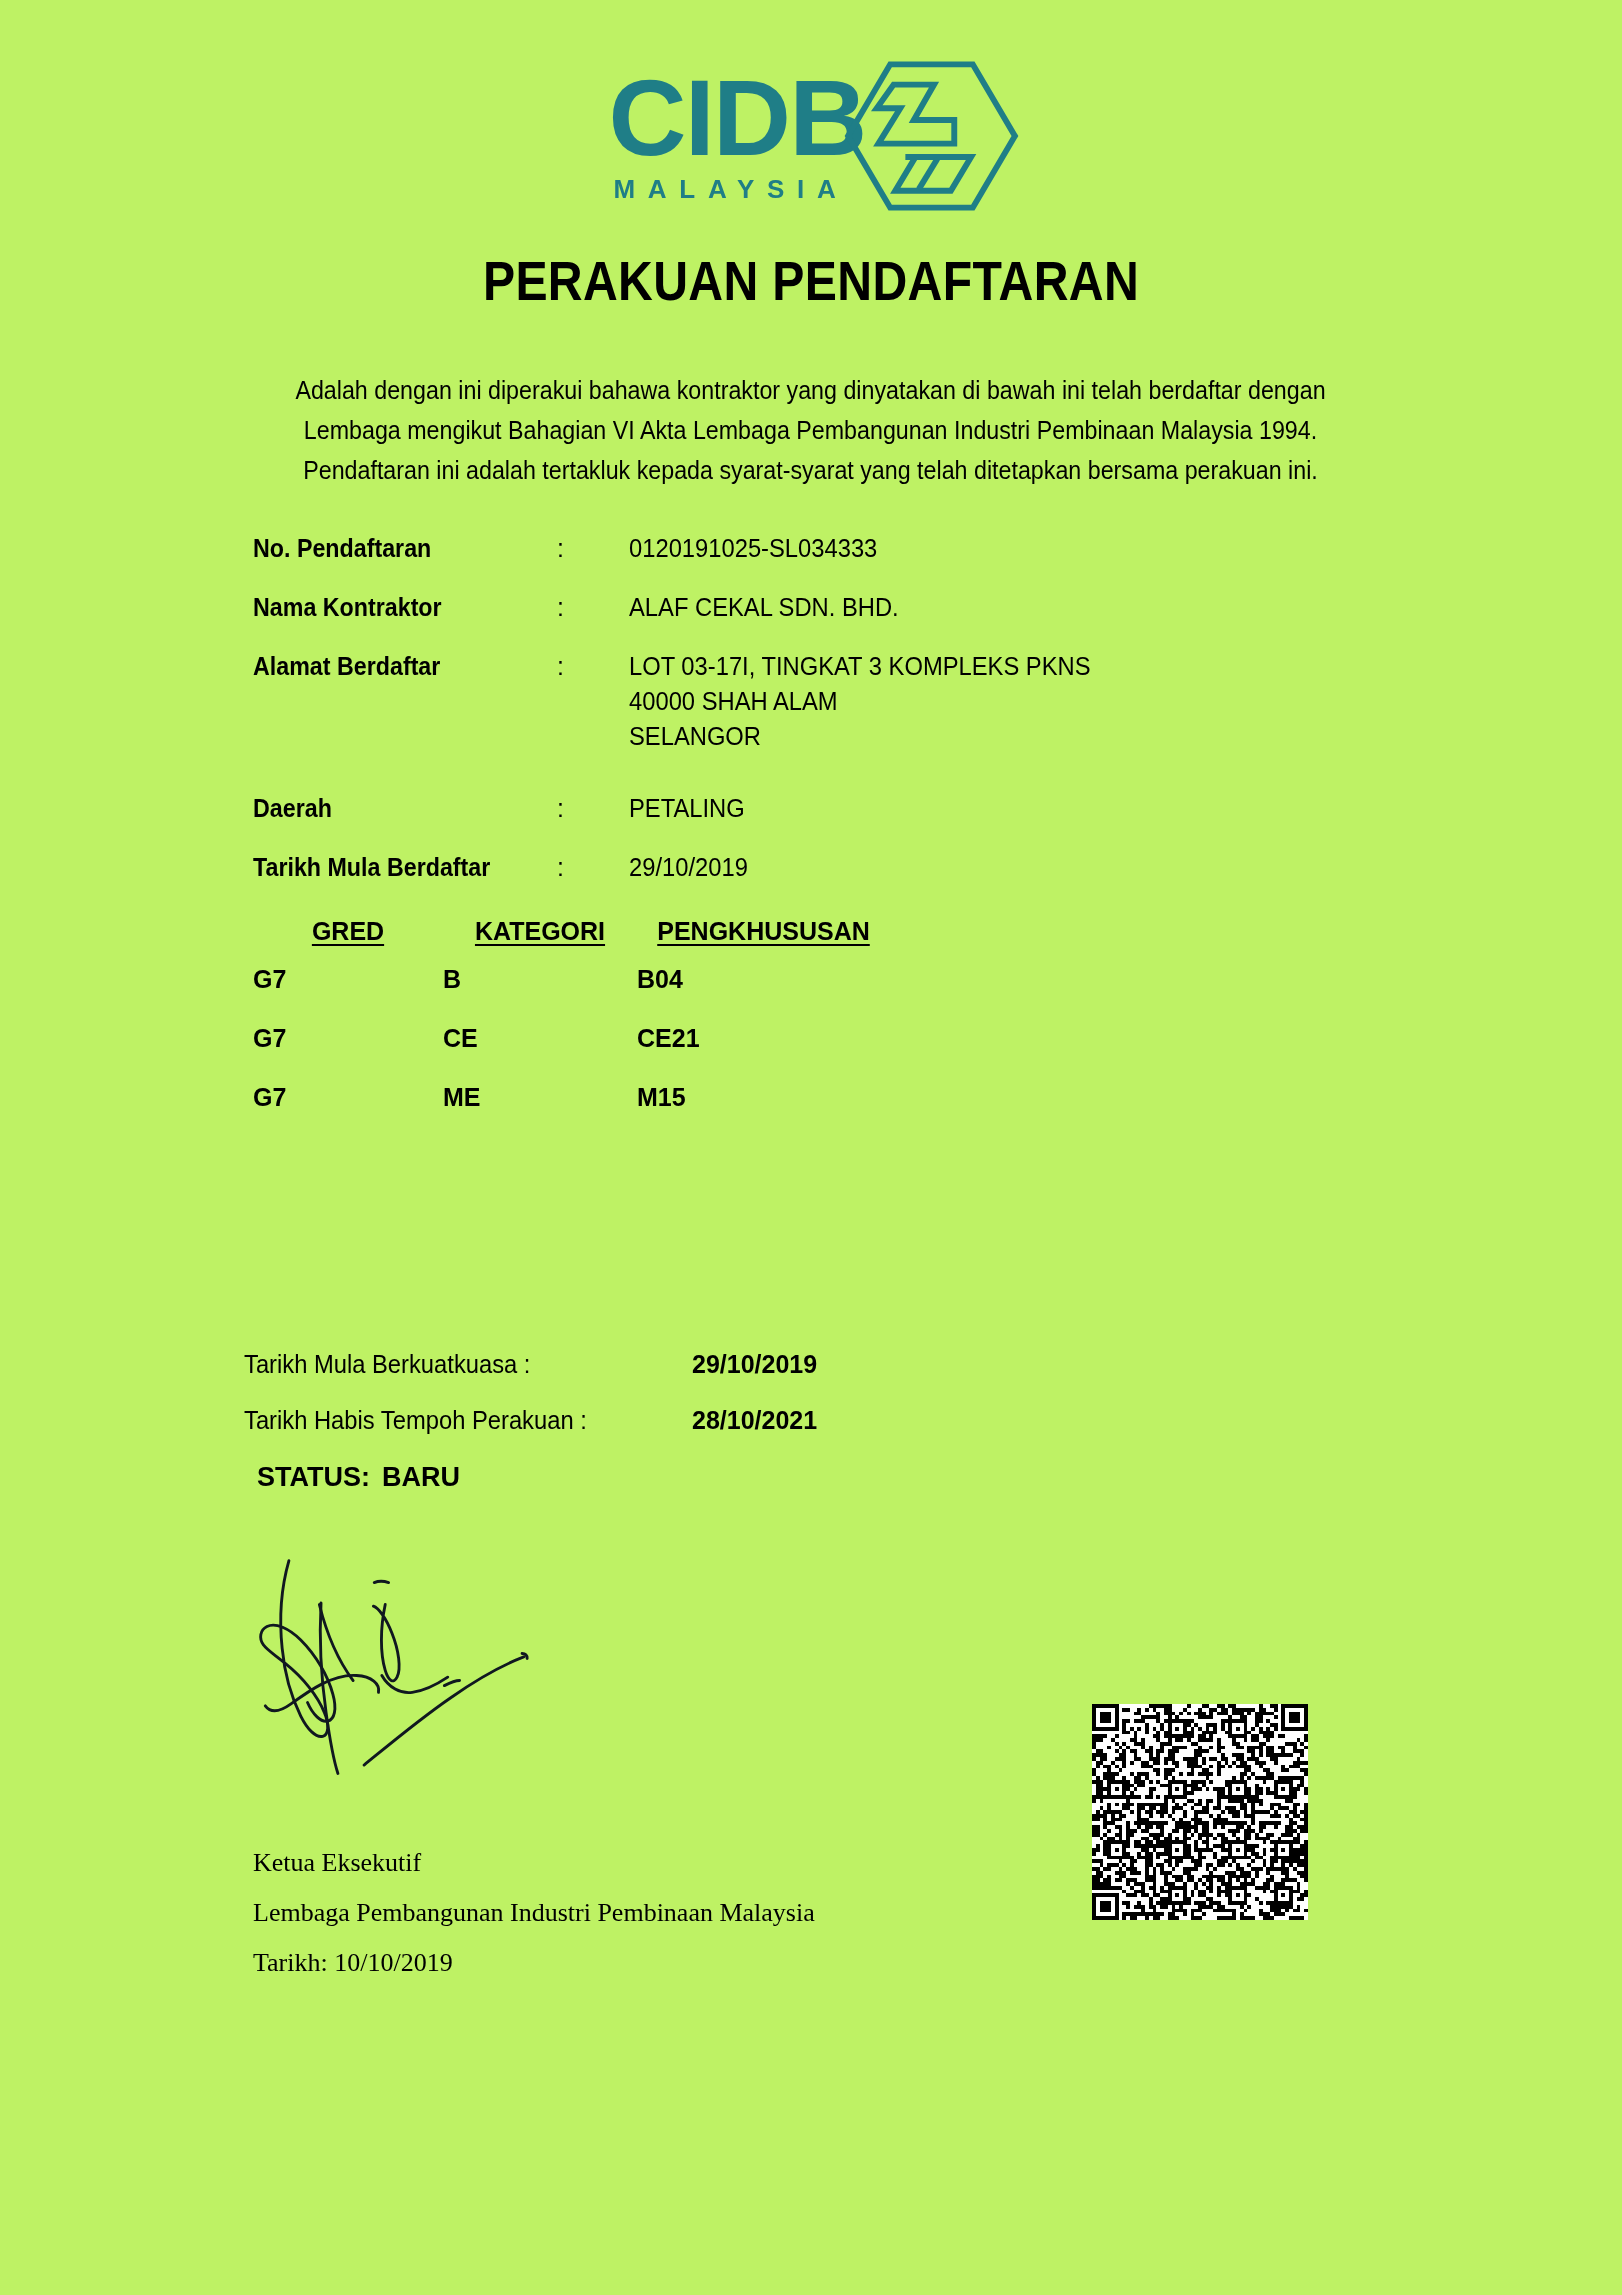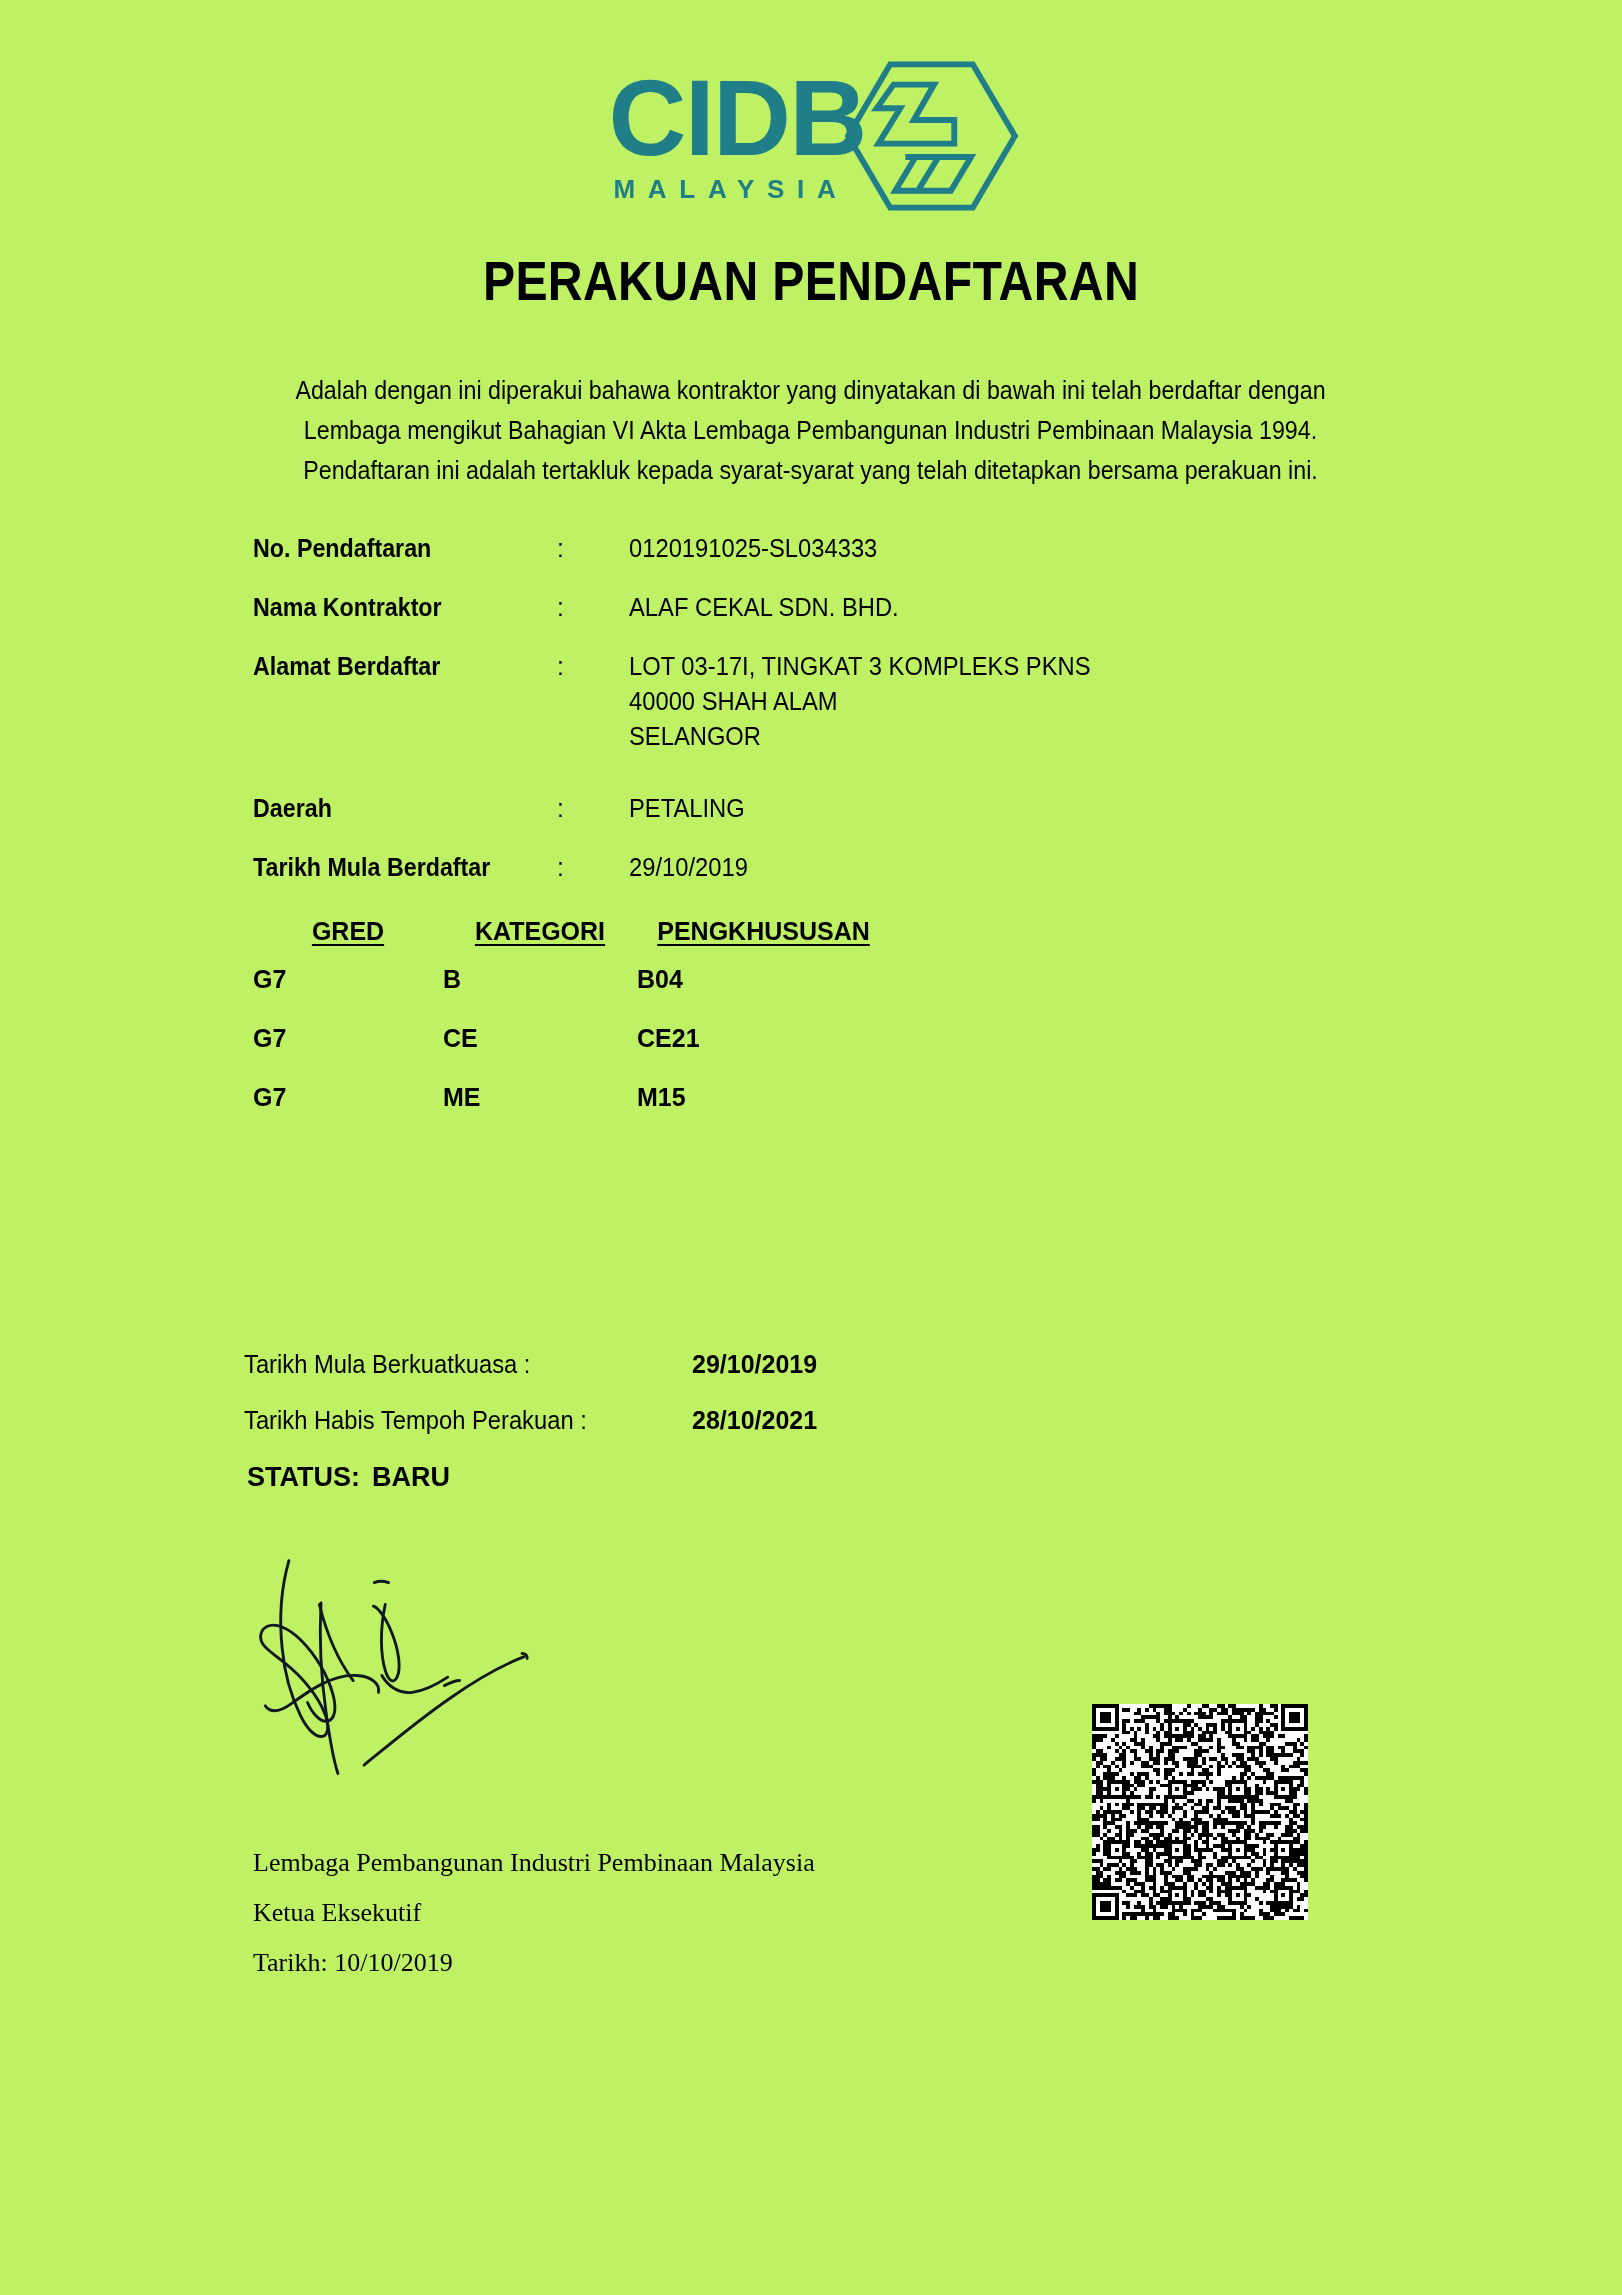--- a/index.html
+++ b/index.html
@@ -182,21 +182,21 @@
   }
   .vvalue {
     position: absolute;
     left: 448px;
     font-weight: bold;
     font-size: 25px;
   }
   .vrow { position: relative; }
   .status-line {
     position: absolute;
-    left: 247px;
+    left: 257px;
     top: 1462px;
     font-weight: bold;
     font-size: 27px;
     white-space: nowrap;
   }
   .status-line .status-value { margin-left: 12px; }
 
   
   .signature {
     position: absolute;
@@ -347,22 +347,22 @@
       <path d="M166,94 C160,122 160,152 166,172 C170,185 176,188 180,180 C185,170 182,148 174,128 C167,110 158,98 152,96"></path>
       <path d="M162,178 C170,192 184,200 198,198 C214,196 228,188 240,180"></path>
       <path d="M141,284 C168,262 206,230 244,204 C274,183 304,166 330,156"></path>
       <path d="M236,190 C244,186 250,184 254,184"></path>
       <path d="M328,152 C332,152 334,154 334,158"></path>
       <path d="M153,68 C158,66 164,66 170,68"></path>
     </g>
   </svg>
 
   <div class="signer">
+    <div>Ketua Eksekutif</div>
     <div>Lembaga Pembangunan Industri Pembinaan Malaysia</div>
-    <div>Ketua Eksekutif</div>
     <div>Tarikh: 10/10/2019</div>
   </div>
 
   <svg class="qr" viewBox="0 0 57 57" shape-rendering="crispEdges">
     <rect width="57" height="57" fill="#ffffff"></rect>
     <g fill="#000000" id="qr-modules">
         <path d="M0 0h1v1h-1zM1 0h1v1h-1zM2 0h1v1h-1zM3 0h1v1h-1zM4 0h1v1h-1zM5 0h1v1h-1zM6 0h1v1h-1zM15 0h1v1h-1zM16 0h1v1h-1zM17 0h1v1h-1zM18 0h1v1h-1zM19 0h1v1h-1zM20 0h1v1h-1zM25 0h1v1h-1zM29 0h1v1h-1zM30 0h1v1h-1zM33 0h1v1h-1zM34 0h1v1h-1zM36 0h1v1h-1zM37 0h1v1h-1zM44 0h1v1h-1zM47 0h1v1h-1zM48 0h1v1h-1zM50 0h1v1h-1zM51 0h1v1h-1zM52 0h1v1h-1zM53 0h1v1h-1zM54 0h1v1h-1zM55 0h1v1h-1zM56 0h1v1h-1zM0 1h1v1h-1zM6 1h1v1h-1zM8 1h1v1h-1zM9 1h1v1h-1zM12 1h1v1h-1zM14 1h1v1h-1zM16 1h1v1h-1zM19 1h1v1h-1zM20 1h1v1h-1zM24 1h1v1h-1zM28 1h1v1h-1zM31 1h1v1h-1zM32 1h1v1h-1zM34 1h1v1h-1zM35 1h1v1h-1zM37 1h1v1h-1zM38 1h1v1h-1zM39 1h1v1h-1zM40 1h1v1h-1zM41 1h1v1h-1zM42 1h1v1h-1zM44 1h1v1h-1zM45 1h1v1h-1zM48 1h1v1h-1zM50 1h1v1h-1zM56 1h1v1h-1zM0 2h1v1h-1zM2 2h1v1h-1zM3 2h1v1h-1zM4 2h1v1h-1zM6 2h1v1h-1zM11 2h1v1h-1zM12 2h1v1h-1zM17 2h1v1h-1zM19 2h1v1h-1zM20 2h1v1h-1zM21 2h1v1h-1zM23 2h1v1h-1zM25 2h1v1h-1zM27 2h1v1h-1zM28 2h1v1h-1zM29 2h1v1h-1zM31 2h1v1h-1zM33 2h1v1h-1zM34 2h1v1h-1zM35 2h1v1h-1zM37 2h1v1h-1zM38 2h1v1h-1zM39 2h1v1h-1zM41 2h1v1h-1zM43 2h1v1h-1zM44 2h1v1h-1zM45 2h1v1h-1zM46 2h1v1h-1zM47 2h1v1h-1zM50 2h1v1h-1zM52 2h1v1h-1zM53 2h1v1h-1zM54 2h1v1h-1zM56 2h1v1h-1zM0 3h1v1h-1zM2 3h1v1h-1zM3 3h1v1h-1zM4 3h1v1h-1zM6 3h1v1h-1zM13 3h1v1h-1zM14 3h1v1h-1zM15 3h1v1h-1zM16 3h1v1h-1zM17 3h1v1h-1zM20 3h1v1h-1zM22 3h1v1h-1zM28 3h1v1h-1zM29 3h1v1h-1zM30 3h1v1h-1zM31 3h1v1h-1zM36 3h1v1h-1zM39 3h1v1h-1zM40 3h1v1h-1zM43 3h1v1h-1zM44 3h1v1h-1zM48 3h1v1h-1zM50 3h1v1h-1zM52 3h1v1h-1zM53 3h1v1h-1zM54 3h1v1h-1zM56 3h1v1h-1zM0 4h1v1h-1zM2 4h1v1h-1zM3 4h1v1h-1zM4 4h1v1h-1zM6 4h1v1h-1zM8 4h1v1h-1zM9 4h1v1h-1zM11 4h1v1h-1zM12 4h1v1h-1zM13 4h1v1h-1zM17 4h1v1h-1zM19 4h1v1h-1zM20 4h1v1h-1zM21 4h1v1h-1zM22 4h1v1h-1zM23 4h1v1h-1zM24 4h1v1h-1zM25 4h1v1h-1zM26 4h1v1h-1zM34 4h1v1h-1zM35 4h1v1h-1zM36 4h1v1h-1zM37 4h1v1h-1zM38 4h1v1h-1zM39 4h1v1h-1zM40 4h1v1h-1zM43 4h1v1h-1zM44 4h1v1h-1zM46 4h1v1h-1zM50 4h1v1h-1zM52 4h1v1h-1zM53 4h1v1h-1zM54 4h1v1h-1zM56 4h1v1h-1zM0 5h1v1h-1zM6 5h1v1h-1zM8 5h1v1h-1zM14 5h1v1h-1zM18 5h1v1h-1zM20 5h1v1h-1zM24 5h1v1h-1zM25 5h1v1h-1zM27 5h1v1h-1zM30 5h1v1h-1zM31 5h1v1h-1zM32 5h1v1h-1zM34 5h1v1h-1zM36 5h1v1h-1zM40 5h1v1h-1zM43 5h1v1h-1zM47 5h1v1h-1zM48 5h1v1h-1zM50 5h1v1h-1zM56 5h1v1h-1zM0 6h1v1h-1zM1 6h1v1h-1zM2 6h1v1h-1zM3 6h1v1h-1zM4 6h1v1h-1zM5 6h1v1h-1zM6 6h1v1h-1zM8 6h1v1h-1zM10 6h1v1h-1zM12 6h1v1h-1zM14 6h1v1h-1zM16 6h1v1h-1zM18 6h1v1h-1zM20 6h1v1h-1zM22 6h1v1h-1zM24 6h1v1h-1zM26 6h1v1h-1zM28 6h1v1h-1zM30 6h1v1h-1zM32 6h1v1h-1zM34 6h1v1h-1zM36 6h1v1h-1zM38 6h1v1h-1zM40 6h1v1h-1zM42 6h1v1h-1zM44 6h1v1h-1zM46 6h1v1h-1zM48 6h1v1h-1zM50 6h1v1h-1zM51 6h1v1h-1zM52 6h1v1h-1zM53 6h1v1h-1zM54 6h1v1h-1zM55 6h1v1h-1zM56 6h1v1h-1zM8 7h1v1h-1zM9 7h1v1h-1zM11 7h1v1h-1zM14 7h1v1h-1zM17 7h1v1h-1zM19 7h1v1h-1zM20 7h1v1h-1zM24 7h1v1h-1zM25 7h1v1h-1zM26 7h1v1h-1zM29 7h1v1h-1zM30 7h1v1h-1zM31 7h1v1h-1zM32 7h1v1h-1zM35 7h1v1h-1zM36 7h1v1h-1zM40 7h1v1h-1zM41 7h1v1h-1zM44 7h1v1h-1zM45 7h1v1h-1zM46 7h1v1h-1zM47 7h1v1h-1zM0 8h1v1h-1zM1 8h1v1h-1zM2 8h1v1h-1zM3 8h1v1h-1zM6 8h1v1h-1zM11 8h1v1h-1zM16 8h1v1h-1zM17 8h1v1h-1zM19 8h1v1h-1zM20 8h1v1h-1zM21 8h1v1h-1zM22 8h1v1h-1zM23 8h1v1h-1zM24 8h1v1h-1zM25 8h1v1h-1zM26 8h1v1h-1zM28 8h1v1h-1zM29 8h1v1h-1zM31 8h1v1h-1zM36 8h1v1h-1zM37 8h1v1h-1zM38 8h1v1h-1zM39 8h1v1h-1zM40 8h1v1h-1zM42 8h1v1h-1zM43 8h1v1h-1zM45 8h1v1h-1zM46 8h1v1h-1zM47 8h1v1h-1zM49 8h1v1h-1zM50 8h1v1h-1zM56 8h1v1h-1zM0 9h1v1h-1zM1 9h1v1h-1zM2 9h1v1h-1zM5 9h1v1h-1zM10 9h1v1h-1zM11 9h1v1h-1zM13 9h1v1h-1zM17 9h1v1h-1zM20 9h1v1h-1zM22 9h1v1h-1zM23 9h1v1h-1zM25 9h1v1h-1zM28 9h1v1h-1zM29 9h1v1h-1zM30 9h1v1h-1zM31 9h1v1h-1zM33 9h1v1h-1zM37 9h1v1h-1zM40 9h1v1h-1zM42 9h1v1h-1zM43 9h1v1h-1zM46 9h1v1h-1zM54 9h1v1h-1zM56 9h1v1h-1zM0 10h1v1h-1zM6 10h1v1h-1zM8 10h1v1h-1zM11 10h1v1h-1zM12 10h1v1h-1zM13 10h1v1h-1zM18 10h1v1h-1zM19 10h1v1h-1zM20 10h1v1h-1zM26 10h1v1h-1zM27 10h1v1h-1zM33 10h1v1h-1zM37 10h1v1h-1zM38 10h1v1h-1zM44 10h1v1h-1zM45 10h1v1h-1zM51 10h1v1h-1zM52 10h1v1h-1zM53 10h1v1h-1zM55 10h1v1h-1zM0 11h1v1h-1zM4 11h1v1h-1zM7 11h1v1h-1zM9 11h1v1h-1zM13 11h1v1h-1zM15 11h1v1h-1zM18 11h1v1h-1zM21 11h1v1h-1zM22 11h1v1h-1zM23 11h1v1h-1zM24 11h1v1h-1zM28 11h1v1h-1zM31 11h1v1h-1zM33 11h1v1h-1zM34 11h1v1h-1zM38 11h1v1h-1zM39 11h1v1h-1zM41 11h1v1h-1zM42 11h1v1h-1zM43 11h1v1h-1zM44 11h1v1h-1zM46 11h1v1h-1zM47 11h1v1h-1zM49 11h1v1h-1zM50 11h1v1h-1zM53 11h1v1h-1zM56 11h1v1h-1zM1 12h1v1h-1zM2 12h1v1h-1zM6 12h1v1h-1zM8 12h1v1h-1zM10 12h1v1h-1zM11 12h1v1h-1zM14 12h1v1h-1zM15 12h1v1h-1zM17 12h1v1h-1zM18 12h1v1h-1zM20 12h1v1h-1zM21 12h1v1h-1zM22 12h1v1h-1zM27 12h1v1h-1zM28 12h1v1h-1zM29 12h1v1h-1zM30 12h1v1h-1zM33 12h1v1h-1zM41 12h1v1h-1zM42 12h1v1h-1zM44 12h1v1h-1zM46 12h1v1h-1zM47 12h1v1h-1zM50 12h1v1h-1zM53 12h1v1h-1zM54 12h1v1h-1zM55 12h1v1h-1zM0 13h1v1h-1zM1 13h1v1h-1zM2 13h1v1h-1zM3 13h1v1h-1zM7 13h1v1h-1zM8 13h1v1h-1zM11 13h1v1h-1zM15 13h1v1h-1zM17 13h1v1h-1zM20 13h1v1h-1zM21 13h1v1h-1zM27 13h1v1h-1zM28 13h1v1h-1zM34 13h1v1h-1zM37 13h1v1h-1zM38 13h1v1h-1zM39 13h1v1h-1zM42 13h1v1h-1zM44 13h1v1h-1zM46 13h1v1h-1zM47 13h1v1h-1zM48 13h1v1h-1zM49 13h1v1h-1zM50 13h1v1h-1zM51 13h1v1h-1zM52 13h1v1h-1zM55 13h1v1h-1zM0 14h1v1h-1zM2 14h1v1h-1zM3 14h1v1h-1zM6 14h1v1h-1zM7 14h1v1h-1zM8 14h1v1h-1zM11 14h1v1h-1zM12 14h1v1h-1zM15 14h1v1h-1zM16 14h1v1h-1zM17 14h1v1h-1zM19 14h1v1h-1zM20 14h1v1h-1zM21 14h1v1h-1zM24 14h1v1h-1zM25 14h1v1h-1zM26 14h1v1h-1zM27 14h1v1h-1zM29 14h1v1h-1zM31 14h1v1h-1zM32 14h1v1h-1zM34 14h1v1h-1zM35 14h1v1h-1zM38 14h1v1h-1zM39 14h1v1h-1zM41 14h1v1h-1zM42 14h1v1h-1zM43 14h1v1h-1zM47 14h1v1h-1zM48 14h1v1h-1zM54 14h1v1h-1zM1 15h1v1h-1zM2 15h1v1h-1zM5 15h1v1h-1zM8 15h1v1h-1zM10 15h1v1h-1zM13 15h1v1h-1zM14 15h1v1h-1zM16 15h1v1h-1zM17 15h1v1h-1zM19 15h1v1h-1zM21 15h1v1h-1zM22 15h1v1h-1zM25 15h1v1h-1zM26 15h1v1h-1zM27 15h1v1h-1zM29 15h1v1h-1zM33 15h1v1h-1zM35 15h1v1h-1zM37 15h1v1h-1zM39 15h1v1h-1zM40 15h1v1h-1zM43 15h1v1h-1zM44 15h1v1h-1zM45 15h1v1h-1zM48 15h1v1h-1zM53 15h1v1h-1zM54 15h1v1h-1zM55 15h1v1h-1zM56 15h1v1h-1zM1 16h1v1h-1zM3 16h1v1h-1zM4 16h1v1h-1zM6 16h1v1h-1zM8 16h1v1h-1zM13 16h1v1h-1zM14 16h1v1h-1zM15 16h1v1h-1zM22 16h1v1h-1zM25 16h1v1h-1zM26 16h1v1h-1zM27 16h1v1h-1zM28 16h1v1h-1zM31 16h1v1h-1zM33 16h1v1h-1zM34 16h1v1h-1zM36 16h1v1h-1zM38 16h1v1h-1zM39 16h1v1h-1zM40 16h1v1h-1zM41 16h1v1h-1zM44 16h1v1h-1zM50 16h1v1h-1zM52 16h1v1h-1zM53 16h1v1h-1zM54 16h1v1h-1zM0 17h1v1h-1zM4 17h1v1h-1zM7 17h1v1h-1zM16 17h1v1h-1zM17 17h1v1h-1zM19 17h1v1h-1zM20 17h1v1h-1zM21 17h1v1h-1zM26 17h1v1h-1zM29 17h1v1h-1zM30 17h1v1h-1zM33 17h1v1h-1zM40 17h1v1h-1zM41 17h1v1h-1zM45 17h1v1h-1zM46 17h1v1h-1zM50 17h1v1h-1zM51 17h1v1h-1zM55 17h1v1h-1zM56 17h1v1h-1zM0 18h1v1h-1zM3 18h1v1h-1zM4 18h1v1h-1zM5 18h1v1h-1zM6 18h1v1h-1zM10 18h1v1h-1zM12 18h1v1h-1zM13 18h1v1h-1zM14 18h1v1h-1zM17 18h1v1h-1zM19 18h1v1h-1zM20 18h1v1h-1zM23 18h1v1h-1zM25 18h1v1h-1zM26 18h1v1h-1zM28 18h1v1h-1zM29 18h1v1h-1zM30 18h1v1h-1zM31 18h1v1h-1zM33 18h1v1h-1zM39 18h1v1h-1zM40 18h1v1h-1zM42 18h1v1h-1zM46 18h1v1h-1zM47 18h1v1h-1zM56 18h1v1h-1zM1 19h1v1h-1zM3 19h1v1h-1zM4 19h1v1h-1zM5 19h1v1h-1zM8 19h1v1h-1zM11 19h1v1h-1zM12 19h1v1h-1zM14 19h1v1h-1zM19 19h1v1h-1zM21 19h1v1h-1zM30 19h1v1h-1zM37 19h1v1h-1zM39 19h1v1h-1zM41 19h1v1h-1zM43 19h1v1h-1zM44 19h1v1h-1zM45 19h1v1h-1zM46 19h1v1h-1zM47 19h1v1h-1zM49 19h1v1h-1zM50 19h1v1h-1zM51 19h1v1h-1zM52 19h1v1h-1zM53 19h1v1h-1zM54 19h1v1h-1zM55 19h1v1h-1zM0 20h1v1h-1zM1 20h1v1h-1zM2 20h1v1h-1zM4 20h1v1h-1zM5 20h1v1h-1zM6 20h1v1h-1zM7 20h1v1h-1zM8 20h1v1h-1zM9 20h1v1h-1zM11 20h1v1h-1zM12 20h1v1h-1zM13 20h1v1h-1zM15 20h1v1h-1zM17 20h1v1h-1zM20 20h1v1h-1zM21 20h1v1h-1zM22 20h1v1h-1zM23 20h1v1h-1zM24 20h1v1h-1zM26 20h1v1h-1zM27 20h1v1h-1zM28 20h1v1h-1zM29 20h1v1h-1zM31 20h1v1h-1zM35 20h1v1h-1zM36 20h1v1h-1zM37 20h1v1h-1zM38 20h1v1h-1zM39 20h1v1h-1zM40 20h1v1h-1zM45 20h1v1h-1zM48 20h1v1h-1zM49 20h1v1h-1zM50 20h1v1h-1zM51 20h1v1h-1zM52 20h1v1h-1zM55 20h1v1h-1zM1 21h1v1h-1zM2 21h1v1h-1zM4 21h1v1h-1zM8 21h1v1h-1zM9 21h1v1h-1zM10 21h1v1h-1zM12 21h1v1h-1zM13 21h1v1h-1zM18 21h1v1h-1zM19 21h1v1h-1zM20 21h1v1h-1zM24 21h1v1h-1zM25 21h1v1h-1zM26 21h1v1h-1zM27 21h1v1h-1zM29 21h1v1h-1zM35 21h1v1h-1zM36 21h1v1h-1zM40 21h1v1h-1zM43 21h1v1h-1zM48 21h1v1h-1zM52 21h1v1h-1zM54 21h1v1h-1zM55 21h1v1h-1zM1 22h1v1h-1zM2 22h1v1h-1zM3 22h1v1h-1zM4 22h1v1h-1zM6 22h1v1h-1zM8 22h1v1h-1zM9 22h1v1h-1zM11 22h1v1h-1zM15 22h1v1h-1zM16 22h1v1h-1zM20 22h1v1h-1zM22 22h1v1h-1zM24 22h1v1h-1zM26 22h1v1h-1zM27 22h1v1h-1zM28 22h1v1h-1zM30 22h1v1h-1zM32 22h1v1h-1zM33 22h1v1h-1zM34 22h1v1h-1zM36 22h1v1h-1zM38 22h1v1h-1zM40 22h1v1h-1zM41 22h1v1h-1zM43 22h1v1h-1zM44 22h1v1h-1zM46 22h1v1h-1zM48 22h1v1h-1zM50 22h1v1h-1zM52 22h1v1h-1zM53 22h1v1h-1zM54 22h1v1h-1zM56 22h1v1h-1zM1 23h1v1h-1zM2 23h1v1h-1zM4 23h1v1h-1zM8 23h1v1h-1zM10 23h1v1h-1zM15 23h1v1h-1zM20 23h1v1h-1zM24 23h1v1h-1zM25 23h1v1h-1zM26 23h1v1h-1zM33 23h1v1h-1zM34 23h1v1h-1zM36 23h1v1h-1zM40 23h1v1h-1zM41 23h1v1h-1zM43 23h1v1h-1zM44 23h1v1h-1zM46 23h1v1h-1zM47 23h1v1h-1zM48 23h1v1h-1zM52 23h1v1h-1zM53 23h1v1h-1zM56 23h1v1h-1zM0 24h1v1h-1zM1 24h1v1h-1zM2 24h1v1h-1zM3 24h1v1h-1zM4 24h1v1h-1zM5 24h1v1h-1zM6 24h1v1h-1zM7 24h1v1h-1zM8 24h1v1h-1zM9 24h1v1h-1zM10 24h1v1h-1zM11 24h1v1h-1zM12 24h1v1h-1zM14 24h1v1h-1zM15 24h1v1h-1zM17 24h1v1h-1zM19 24h1v1h-1zM20 24h1v1h-1zM21 24h1v1h-1zM22 24h1v1h-1zM23 24h1v1h-1zM24 24h1v1h-1zM33 24h1v1h-1zM34 24h1v1h-1zM35 24h1v1h-1zM36 24h1v1h-1zM37 24h1v1h-1zM38 24h1v1h-1zM39 24h1v1h-1zM40 24h1v1h-1zM41 24h1v1h-1zM42 24h1v1h-1zM43 24h1v1h-1zM48 24h1v1h-1zM49 24h1v1h-1zM50 24h1v1h-1zM51 24h1v1h-1zM52 24h1v1h-1zM53 24h1v1h-1zM0 25h1v1h-1zM2 25h1v1h-1zM9 25h1v1h-1zM19 25h1v1h-1zM21 25h1v1h-1zM25 25h1v1h-1zM26 25h1v1h-1zM28 25h1v1h-1zM30 25h1v1h-1zM31 25h1v1h-1zM33 25h1v1h-1zM36 25h1v1h-1zM37 25h1v1h-1zM38 25h1v1h-1zM39 25h1v1h-1zM41 25h1v1h-1zM42 25h1v1h-1zM43 25h1v1h-1zM44 25h1v1h-1zM51 25h1v1h-1zM52 25h1v1h-1zM4 26h1v1h-1zM6 26h1v1h-1zM8 26h1v1h-1zM9 26h1v1h-1zM10 26h1v1h-1zM12 26h1v1h-1zM13 26h1v1h-1zM14 26h1v1h-1zM15 26h1v1h-1zM16 26h1v1h-1zM17 26h1v1h-1zM18 26h1v1h-1zM19 26h1v1h-1zM22 26h1v1h-1zM24 26h1v1h-1zM27 26h1v1h-1zM28 26h1v1h-1zM30 26h1v1h-1zM33 26h1v1h-1zM39 26h1v1h-1zM40 26h1v1h-1zM42 26h1v1h-1zM44 26h1v1h-1zM47 26h1v1h-1zM48 26h1v1h-1zM49 26h1v1h-1zM53 26h1v1h-1zM54 26h1v1h-1zM56 26h1v1h-1zM2 27h1v1h-1zM4 27h1v1h-1zM8 27h1v1h-1zM9 27h1v1h-1zM12 27h1v1h-1zM13 27h1v1h-1zM15 27h1v1h-1zM16 27h1v1h-1zM18 27h1v1h-1zM19 27h1v1h-1zM21 27h1v1h-1zM22 27h1v1h-1zM23 27h1v1h-1zM26 27h1v1h-1zM29 27h1v1h-1zM30 27h1v1h-1zM32 27h1v1h-1zM33 27h1v1h-1zM35 27h1v1h-1zM36 27h1v1h-1zM37 27h1v1h-1zM39 27h1v1h-1zM40 27h1v1h-1zM42 27h1v1h-1zM47 27h1v1h-1zM49 27h1v1h-1zM50 27h1v1h-1zM51 27h1v1h-1zM53 27h1v1h-1zM56 27h1v1h-1zM1 28h1v1h-1zM3 28h1v1h-1zM4 28h1v1h-1zM5 28h1v1h-1zM6 28h1v1h-1zM7 28h1v1h-1zM10 28h1v1h-1zM12 28h1v1h-1zM14 28h1v1h-1zM15 28h1v1h-1zM17 28h1v1h-1zM18 28h1v1h-1zM19 28h1v1h-1zM21 28h1v1h-1zM24 28h1v1h-1zM27 28h1v1h-1zM28 28h1v1h-1zM29 28h1v1h-1zM30 28h1v1h-1zM34 28h1v1h-1zM36 28h1v1h-1zM37 28h1v1h-1zM38 28h1v1h-1zM40 28h1v1h-1zM42 28h1v1h-1zM43 28h1v1h-1zM44 28h1v1h-1zM45 28h1v1h-1zM46 28h1v1h-1zM48 28h1v1h-1zM52 28h1v1h-1zM53 28h1v1h-1zM55 28h1v1h-1zM56 28h1v1h-1zM0 29h1v1h-1zM1 29h1v1h-1zM2 29h1v1h-1zM3 29h1v1h-1zM5 29h1v1h-1zM7 29h1v1h-1zM8 29h1v1h-1zM12 29h1v1h-1zM15 29h1v1h-1zM18 29h1v1h-1zM20 29h1v1h-1zM24 29h1v1h-1zM27 29h1v1h-1zM31 29h1v1h-1zM33 29h1v1h-1zM37 29h1v1h-1zM38 29h1v1h-1zM40 29h1v1h-1zM41 29h1v1h-1zM42 29h1v1h-1zM47 29h1v1h-1zM48 29h1v1h-1zM49 29h1v1h-1zM51 29h1v1h-1zM53 29h1v1h-1zM54 29h1v1h-1zM56 29h1v1h-1zM0 30h1v1h-1zM1 30h1v1h-1zM3 30h1v1h-1zM5 30h1v1h-1zM6 30h1v1h-1zM7 30h1v1h-1zM12 30h1v1h-1zM13 30h1v1h-1zM14 30h1v1h-1zM21 30h1v1h-1zM23 30h1v1h-1zM26 30h1v1h-1zM27 30h1v1h-1zM28 30h1v1h-1zM32 30h1v1h-1zM33 30h1v1h-1zM34 30h1v1h-1zM35 30h1v1h-1zM42 30h1v1h-1zM52 30h1v1h-1zM55 30h1v1h-1zM56 30h1v1h-1zM3 31h1v1h-1zM4 31h1v1h-1zM5 31h1v1h-1zM9 31h1v1h-1zM11 31h1v1h-1zM12 31h1v1h-1zM13 31h1v1h-1zM14 31h1v1h-1zM15 31h1v1h-1zM16 31h1v1h-1zM17 31h1v1h-1zM18 31h1v1h-1zM19 31h1v1h-1zM22 31h1v1h-1zM23 31h1v1h-1zM24 31h1v1h-1zM25 31h1v1h-1zM27 31h1v1h-1zM28 31h1v1h-1zM29 31h1v1h-1zM30 31h1v1h-1zM32 31h1v1h-1zM33 31h1v1h-1zM34 31h1v1h-1zM35 31h1v1h-1zM36 31h1v1h-1zM37 31h1v1h-1zM38 31h1v1h-1zM39 31h1v1h-1zM40 31h1v1h-1zM42 31h1v1h-1zM44 31h1v1h-1zM45 31h1v1h-1zM46 31h1v1h-1zM47 31h1v1h-1zM48 31h1v1h-1zM49 31h1v1h-1zM52 31h1v1h-1zM53 31h1v1h-1zM56 31h1v1h-1zM0 32h1v1h-1zM1 32h1v1h-1zM3 32h1v1h-1zM6 32h1v1h-1zM7 32h1v1h-1zM9 32h1v1h-1zM12 32h1v1h-1zM14 32h1v1h-1zM15 32h1v1h-1zM17 32h1v1h-1zM18 32h1v1h-1zM22 32h1v1h-1zM23 32h1v1h-1zM24 32h1v1h-1zM25 32h1v1h-1zM26 32h1v1h-1zM27 32h1v1h-1zM29 32h1v1h-1zM30 32h1v1h-1zM32 32h1v1h-1zM34 32h1v1h-1zM38 32h1v1h-1zM39 32h1v1h-1zM41 32h1v1h-1zM44 32h1v1h-1zM45 32h1v1h-1zM48 32h1v1h-1zM51 32h1v1h-1zM52 32h1v1h-1zM54 32h1v1h-1zM55 32h1v1h-1zM56 32h1v1h-1zM0 33h1v1h-1zM1 33h1v1h-1zM4 33h1v1h-1zM7 33h1v1h-1zM9 33h1v1h-1zM10 33h1v1h-1zM11 33h1v1h-1zM13 33h1v1h-1zM14 33h1v1h-1zM18 33h1v1h-1zM21 33h1v1h-1zM22 33h1v1h-1zM24 33h1v1h-1zM25 33h1v1h-1zM27 33h1v1h-1zM29 33h1v1h-1zM30 33h1v1h-1zM36 33h1v1h-1zM37 33h1v1h-1zM38 33h1v1h-1zM40 33h1v1h-1zM41 33h1v1h-1zM42 33h1v1h-1zM44 33h1v1h-1zM51 33h1v1h-1zM52 33h1v1h-1zM53 33h1v1h-1zM55 33h1v1h-1zM56 33h1v1h-1zM0 34h1v1h-1zM1 34h1v1h-1zM3 34h1v1h-1zM6 34h1v1h-1zM7 34h1v1h-1zM9 34h1v1h-1zM10 34h1v1h-1zM15 34h1v1h-1zM16 34h1v1h-1zM17 34h1v1h-1zM18 34h1v1h-1zM20 34h1v1h-1zM24 34h1v1h-1zM26 34h1v1h-1zM28 34h1v1h-1zM29 34h1v1h-1zM30 34h1v1h-1zM31 34h1v1h-1zM33 34h1v1h-1zM34 34h1v1h-1zM37 34h1v1h-1zM40 34h1v1h-1zM41 34h1v1h-1zM43 34h1v1h-1zM46 34h1v1h-1zM47 34h1v1h-1zM50 34h1v1h-1zM51 34h1v1h-1zM52 34h1v1h-1zM54 34h1v1h-1zM2 35h1v1h-1zM4 35h1v1h-1zM5 35h1v1h-1zM7 35h1v1h-1zM9 35h1v1h-1zM13 35h1v1h-1zM14 35h1v1h-1zM16 35h1v1h-1zM17 35h1v1h-1zM19 35h1v1h-1zM20 35h1v1h-1zM22 35h1v1h-1zM24 35h1v1h-1zM25 35h1v1h-1zM28 35h1v1h-1zM30 35h1v1h-1zM32 35h1v1h-1zM34 35h1v1h-1zM35 35h1v1h-1zM38 35h1v1h-1zM40 35h1v1h-1zM41 35h1v1h-1zM43 35h1v1h-1zM44 35h1v1h-1zM45 35h1v1h-1zM46 35h1v1h-1zM49 35h1v1h-1zM53 35h1v1h-1zM54 35h1v1h-1zM3 36h1v1h-1zM4 36h1v1h-1zM5 36h1v1h-1zM6 36h1v1h-1zM7 36h1v1h-1zM8 36h1v1h-1zM9 36h1v1h-1zM11 36h1v1h-1zM12 36h1v1h-1zM14 36h1v1h-1zM15 36h1v1h-1zM17 36h1v1h-1zM18 36h1v1h-1zM19 36h1v1h-1zM20 36h1v1h-1zM21 36h1v1h-1zM22 36h1v1h-1zM23 36h1v1h-1zM24 36h1v1h-1zM27 36h1v1h-1zM29 36h1v1h-1zM30 36h1v1h-1zM34 36h1v1h-1zM35 36h1v1h-1zM36 36h1v1h-1zM37 36h1v1h-1zM38 36h1v1h-1zM39 36h1v1h-1zM40 36h1v1h-1zM45 36h1v1h-1zM47 36h1v1h-1zM48 36h1v1h-1zM49 36h1v1h-1zM50 36h1v1h-1zM51 36h1v1h-1zM52 36h1v1h-1zM53 36h1v1h-1zM54 36h1v1h-1zM56 36h1v1h-1zM1 37h1v1h-1zM3 37h1v1h-1zM4 37h1v1h-1zM8 37h1v1h-1zM9 37h1v1h-1zM11 37h1v1h-1zM12 37h1v1h-1zM13 37h1v1h-1zM14 37h1v1h-1zM15 37h1v1h-1zM16 37h1v1h-1zM17 37h1v1h-1zM18 37h1v1h-1zM19 37h1v1h-1zM20 37h1v1h-1zM24 37h1v1h-1zM25 37h1v1h-1zM27 37h1v1h-1zM30 37h1v1h-1zM32 37h1v1h-1zM33 37h1v1h-1zM34 37h1v1h-1zM36 37h1v1h-1zM40 37h1v1h-1zM41 37h1v1h-1zM42 37h1v1h-1zM43 37h1v1h-1zM48 37h1v1h-1zM52 37h1v1h-1zM55 37h1v1h-1zM56 37h1v1h-1zM0 38h1v1h-1zM1 38h1v1h-1zM3 38h1v1h-1zM4 38h1v1h-1zM6 38h1v1h-1zM8 38h1v1h-1zM13 38h1v1h-1zM14 38h1v1h-1zM16 38h1v1h-1zM19 38h1v1h-1zM20 38h1v1h-1zM22 38h1v1h-1zM24 38h1v1h-1zM25 38h1v1h-1zM27 38h1v1h-1zM28 38h1v1h-1zM29 38h1v1h-1zM30 38h1v1h-1zM31 38h1v1h-1zM34 38h1v1h-1zM35 38h1v1h-1zM36 38h1v1h-1zM38 38h1v1h-1zM40 38h1v1h-1zM41 38h1v1h-1zM42 38h1v1h-1zM45 38h1v1h-1zM47 38h1v1h-1zM48 38h1v1h-1zM50 38h1v1h-1zM52 38h1v1h-1zM53 38h1v1h-1zM54 38h1v1h-1zM55 38h1v1h-1zM56 38h1v1h-1zM0 39h1v1h-1zM3 39h1v1h-1zM4 39h1v1h-1zM8 39h1v1h-1zM9 39h1v1h-1zM12 39h1v1h-1zM14 39h1v1h-1zM15 39h1v1h-1zM17 39h1v1h-1zM18 39h1v1h-1zM19 39h1v1h-1zM20 39h1v1h-1zM24 39h1v1h-1zM25 39h1v1h-1zM28 39h1v1h-1zM32 39h1v1h-1zM36 39h1v1h-1zM40 39h1v1h-1zM42 39h1v1h-1zM43 39h1v1h-1zM45 39h1v1h-1zM48 39h1v1h-1zM52 39h1v1h-1zM53 39h1v1h-1zM54 39h1v1h-1zM55 39h1v1h-1zM56 39h1v1h-1zM4 40h1v1h-1zM5 40h1v1h-1zM6 40h1v1h-1zM7 40h1v1h-1zM8 40h1v1h-1zM9 40h1v1h-1zM10 40h1v1h-1zM12 40h1v1h-1zM13 40h1v1h-1zM14 40h1v1h-1zM15 40h1v1h-1zM17 40h1v1h-1zM20 40h1v1h-1zM21 40h1v1h-1zM22 40h1v1h-1zM23 40h1v1h-1zM24 40h1v1h-1zM25 40h1v1h-1zM26 40h1v1h-1zM28 40h1v1h-1zM29 40h1v1h-1zM32 40h1v1h-1zM34 40h1v1h-1zM35 40h1v1h-1zM36 40h1v1h-1zM37 40h1v1h-1zM38 40h1v1h-1zM39 40h1v1h-1zM40 40h1v1h-1zM41 40h1v1h-1zM43 40h1v1h-1zM44 40h1v1h-1zM47 40h1v1h-1zM48 40h1v1h-1zM49 40h1v1h-1zM50 40h1v1h-1zM51 40h1v1h-1zM52 40h1v1h-1zM53 40h1v1h-1zM54 40h1v1h-1zM56 40h1v1h-1zM0 41h1v1h-1zM1 41h1v1h-1zM2 41h1v1h-1zM7 41h1v1h-1zM10 41h1v1h-1zM11 41h1v1h-1zM14 41h1v1h-1zM15 41h1v1h-1zM19 41h1v1h-1zM20 41h1v1h-1zM22 41h1v1h-1zM23 41h1v1h-1zM26 41h1v1h-1zM27 41h1v1h-1zM28 41h1v1h-1zM33 41h1v1h-1zM34 41h1v1h-1zM35 41h1v1h-1zM37 41h1v1h-1zM42 41h1v1h-1zM45 41h1v1h-1zM47 41h1v1h-1zM48 41h1v1h-1zM50 41h1v1h-1zM51 41h1v1h-1zM52 41h1v1h-1zM53 41h1v1h-1zM54 41h1v1h-1zM55 41h1v1h-1zM56 41h1v1h-1zM2 42h1v1h-1zM4 42h1v1h-1zM5 42h1v1h-1zM6 42h1v1h-1zM8 42h1v1h-1zM10 42h1v1h-1zM14 42h1v1h-1zM15 42h1v1h-1zM17 42h1v1h-1zM18 42h1v1h-1zM20 42h1v1h-1zM22 42h1v1h-1zM27 42h1v1h-1zM28 42h1v1h-1zM30 42h1v1h-1zM31 42h1v1h-1zM33 42h1v1h-1zM34 42h1v1h-1zM36 42h1v1h-1zM38 42h1v1h-1zM41 42h1v1h-1zM45 42h1v1h-1zM47 42h1v1h-1zM50 42h1v1h-1zM52 42h1v1h-1zM54 42h1v1h-1zM55 42h1v1h-1zM56 42h1v1h-1zM0 43h1v1h-1zM1 43h1v1h-1zM3 43h1v1h-1zM4 43h1v1h-1zM7 43h1v1h-1zM9 43h1v1h-1zM10 43h1v1h-1zM11 43h1v1h-1zM14 43h1v1h-1zM16 43h1v1h-1zM18 43h1v1h-1zM21 43h1v1h-1zM24 43h1v1h-1zM25 43h1v1h-1zM26 43h1v1h-1zM27 43h1v1h-1zM30 43h1v1h-1zM32 43h1v1h-1zM38 43h1v1h-1zM39 43h1v1h-1zM42 43h1v1h-1zM43 43h1v1h-1zM44 43h1v1h-1zM46 43h1v1h-1zM47 43h1v1h-1zM48 43h1v1h-1zM49 43h1v1h-1zM50 43h1v1h-1zM51 43h1v1h-1zM53 43h1v1h-1zM56 43h1v1h-1zM1 44h1v1h-1zM2 44h1v1h-1zM6 44h1v1h-1zM7 44h1v1h-1zM8 44h1v1h-1zM10 44h1v1h-1zM11 44h1v1h-1zM12 44h1v1h-1zM14 44h1v1h-1zM16 44h1v1h-1zM18 44h1v1h-1zM19 44h1v1h-1zM20 44h1v1h-1zM24 44h1v1h-1zM25 44h1v1h-1zM31 44h1v1h-1zM35 44h1v1h-1zM36 44h1v1h-1zM37 44h1v1h-1zM39 44h1v1h-1zM40 44h1v1h-1zM41 44h1v1h-1zM43 44h1v1h-1zM46 44h1v1h-1zM50 44h1v1h-1zM51 44h1v1h-1zM54 44h1v1h-1zM55 44h1v1h-1zM56 44h1v1h-1zM0 45h1v1h-1zM1 45h1v1h-1zM2 45h1v1h-1zM4 45h1v1h-1zM7 45h1v1h-1zM8 45h1v1h-1zM14 45h1v1h-1zM15 45h1v1h-1zM16 45h1v1h-1zM19 45h1v1h-1zM21 45h1v1h-1zM22 45h1v1h-1zM23 45h1v1h-1zM25 45h1v1h-1zM26 45h1v1h-1zM29 45h1v1h-1zM30 45h1v1h-1zM31 45h1v1h-1zM32 45h1v1h-1zM33 45h1v1h-1zM34 45h1v1h-1zM36 45h1v1h-1zM37 45h1v1h-1zM38 45h1v1h-1zM39 45h1v1h-1zM40 45h1v1h-1zM41 45h1v1h-1zM43 45h1v1h-1zM47 45h1v1h-1zM51 45h1v1h-1zM55 45h1v1h-1zM56 45h1v1h-1zM0 46h1v1h-1zM1 46h1v1h-1zM3 46h1v1h-1zM4 46h1v1h-1zM6 46h1v1h-1zM7 46h1v1h-1zM9 46h1v1h-1zM10 46h1v1h-1zM11 46h1v1h-1zM14 46h1v1h-1zM15 46h1v1h-1zM16 46h1v1h-1zM19 46h1v1h-1zM22 46h1v1h-1zM23 46h1v1h-1zM25 46h1v1h-1zM26 46h1v1h-1zM28 46h1v1h-1zM30 46h1v1h-1zM31 46h1v1h-1zM33 46h1v1h-1zM34 46h1v1h-1zM36 46h1v1h-1zM38 46h1v1h-1zM40 46h1v1h-1zM42 46h1v1h-1zM46 46h1v1h-1zM47 46h1v1h-1zM50 46h1v1h-1zM51 46h1v1h-1zM52 46h1v1h-1zM53 46h1v1h-1zM56 46h1v1h-1zM0 47h1v1h-1zM1 47h1v1h-1zM2 47h1v1h-1zM3 47h1v1h-1zM4 47h1v1h-1zM9 47h1v1h-1zM11 47h1v1h-1zM12 47h1v1h-1zM13 47h1v1h-1zM16 47h1v1h-1zM19 47h1v1h-1zM20 47h1v1h-1zM21 47h1v1h-1zM24 47h1v1h-1zM27 47h1v1h-1zM29 47h1v1h-1zM31 47h1v1h-1zM34 47h1v1h-1zM35 47h1v1h-1zM36 47h1v1h-1zM39 47h1v1h-1zM40 47h1v1h-1zM41 47h1v1h-1zM42 47h1v1h-1zM45 47h1v1h-1zM46 47h1v1h-1zM48 47h1v1h-1zM49 47h1v1h-1zM50 47h1v1h-1zM54 47h1v1h-1zM0 48h1v1h-1zM1 48h1v1h-1zM2 48h1v1h-1zM3 48h1v1h-1zM4 48h1v1h-1zM5 48h1v1h-1zM6 48h1v1h-1zM7 48h1v1h-1zM10 48h1v1h-1zM13 48h1v1h-1zM15 48h1v1h-1zM16 48h1v1h-1zM18 48h1v1h-1zM20 48h1v1h-1zM21 48h1v1h-1zM22 48h1v1h-1zM23 48h1v1h-1zM24 48h1v1h-1zM27 48h1v1h-1zM30 48h1v1h-1zM31 48h1v1h-1zM33 48h1v1h-1zM35 48h1v1h-1zM36 48h1v1h-1zM37 48h1v1h-1zM38 48h1v1h-1zM39 48h1v1h-1zM40 48h1v1h-1zM43 48h1v1h-1zM44 48h1v1h-1zM45 48h1v1h-1zM46 48h1v1h-1zM48 48h1v1h-1zM49 48h1v1h-1zM50 48h1v1h-1zM51 48h1v1h-1zM52 48h1v1h-1zM54 48h1v1h-1zM8 49h1v1h-1zM11 49h1v1h-1zM12 49h1v1h-1zM13 49h1v1h-1zM16 49h1v1h-1zM18 49h1v1h-1zM19 49h1v1h-1zM20 49h1v1h-1zM24 49h1v1h-1zM26 49h1v1h-1zM28 49h1v1h-1zM29 49h1v1h-1zM31 49h1v1h-1zM33 49h1v1h-1zM34 49h1v1h-1zM35 49h1v1h-1zM36 49h1v1h-1zM40 49h1v1h-1zM45 49h1v1h-1zM47 49h1v1h-1zM48 49h1v1h-1zM52 49h1v1h-1zM53 49h1v1h-1zM54 49h1v1h-1zM56 49h1v1h-1zM0 50h1v1h-1zM1 50h1v1h-1zM2 50h1v1h-1zM3 50h1v1h-1zM4 50h1v1h-1zM5 50h1v1h-1zM6 50h1v1h-1zM9 50h1v1h-1zM10 50h1v1h-1zM11 50h1v1h-1zM13 50h1v1h-1zM14 50h1v1h-1zM16 50h1v1h-1zM17 50h1v1h-1zM20 50h1v1h-1zM22 50h1v1h-1zM24 50h1v1h-1zM26 50h1v1h-1zM28 50h1v1h-1zM29 50h1v1h-1zM33 50h1v1h-1zM35 50h1v1h-1zM36 50h1v1h-1zM38 50h1v1h-1zM40 50h1v1h-1zM41 50h1v1h-1zM48 50h1v1h-1zM50 50h1v1h-1zM52 50h1v1h-1zM55 50h1v1h-1zM56 50h1v1h-1zM0 51h1v1h-1zM6 51h1v1h-1zM15 51h1v1h-1zM18 51h1v1h-1zM19 51h1v1h-1zM20 51h1v1h-1zM24 51h1v1h-1zM25 51h1v1h-1zM30 51h1v1h-1zM31 51h1v1h-1zM36 51h1v1h-1zM40 51h1v1h-1zM43 51h1v1h-1zM48 51h1v1h-1zM52 51h1v1h-1zM54 51h1v1h-1zM55 51h1v1h-1zM0 52h1v1h-1zM2 52h1v1h-1zM3 52h1v1h-1zM4 52h1v1h-1zM6 52h1v1h-1zM8 52h1v1h-1zM9 52h1v1h-1zM12 52h1v1h-1zM15 52h1v1h-1zM17 52h1v1h-1zM18 52h1v1h-1zM19 52h1v1h-1zM20 52h1v1h-1zM21 52h1v1h-1zM22 52h1v1h-1zM23 52h1v1h-1zM24 52h1v1h-1zM25 52h1v1h-1zM27 52h1v1h-1zM28 52h1v1h-1zM29 52h1v1h-1zM31 52h1v1h-1zM32 52h1v1h-1zM33 52h1v1h-1zM36 52h1v1h-1zM37 52h1v1h-1zM38 52h1v1h-1zM39 52h1v1h-1zM40 52h1v1h-1zM44 52h1v1h-1zM46 52h1v1h-1zM47 52h1v1h-1zM48 52h1v1h-1zM49 52h1v1h-1zM50 52h1v1h-1zM51 52h1v1h-1zM52 52h1v1h-1zM0 53h1v1h-1zM2 53h1v1h-1zM3 53h1v1h-1zM4 53h1v1h-1zM6 53h1v1h-1zM9 53h1v1h-1zM11 53h1v1h-1zM12 53h1v1h-1zM13 53h1v1h-1zM15 53h1v1h-1zM16 53h1v1h-1zM18 53h1v1h-1zM19 53h1v1h-1zM21 53h1v1h-1zM23 53h1v1h-1zM28 53h1v1h-1zM29 53h1v1h-1zM30 53h1v1h-1zM31 53h1v1h-1zM33 53h1v1h-1zM34 53h1v1h-1zM39 53h1v1h-1zM41 53h1v1h-1zM47 53h1v1h-1zM48 53h1v1h-1zM49 53h1v1h-1zM50 53h1v1h-1zM51 53h1v1h-1zM52 53h1v1h-1zM54 53h1v1h-1zM0 54h1v1h-1zM2 54h1v1h-1zM3 54h1v1h-1zM4 54h1v1h-1zM6 54h1v1h-1zM13 54h1v1h-1zM16 54h1v1h-1zM21 54h1v1h-1zM22 54h1v1h-1zM23 54h1v1h-1zM24 54h1v1h-1zM26 54h1v1h-1zM27 54h1v1h-1zM28 54h1v1h-1zM32 54h1v1h-1zM33 54h1v1h-1zM34 54h1v1h-1zM35 54h1v1h-1zM36 54h1v1h-1zM37 54h1v1h-1zM40 54h1v1h-1zM44 54h1v1h-1zM47 54h1v1h-1zM48 54h1v1h-1zM49 54h1v1h-1zM51 54h1v1h-1zM53 54h1v1h-1zM54 54h1v1h-1zM56 54h1v1h-1zM0 55h1v1h-1zM6 55h1v1h-1zM8 55h1v1h-1zM9 55h1v1h-1zM10 55h1v1h-1zM11 55h1v1h-1zM12 55h1v1h-1zM13 55h1v1h-1zM14 55h1v1h-1zM15 55h1v1h-1zM16 55h1v1h-1zM17 55h1v1h-1zM18 55h1v1h-1zM20 55h1v1h-1zM21 55h1v1h-1zM24 55h1v1h-1zM26 55h1v1h-1zM29 55h1v1h-1zM37 55h1v1h-1zM39 55h1v1h-1zM44 55h1v1h-1zM45 55h1v1h-1zM46 55h1v1h-1zM48 55h1v1h-1zM49 55h1v1h-1zM50 55h1v1h-1zM0 56h1v1h-1zM1 56h1v1h-1zM2 56h1v1h-1zM3 56h1v1h-1zM4 56h1v1h-1zM5 56h1v1h-1zM6 56h1v1h-1zM8 56h1v1h-1zM10 56h1v1h-1zM11 56h1v1h-1zM14 56h1v1h-1zM16 56h1v1h-1zM17 56h1v1h-1zM20 56h1v1h-1zM21 56h1v1h-1zM22 56h1v1h-1zM26 56h1v1h-1zM27 56h1v1h-1zM28 56h1v1h-1zM33 56h1v1h-1zM34 56h1v1h-1zM35 56h1v1h-1zM36 56h1v1h-1zM37 56h1v1h-1zM39 56h1v1h-1zM40 56h1v1h-1zM41 56h1v1h-1zM42 56h1v1h-1zM45 56h1v1h-1zM46 56h1v1h-1zM47 56h1v1h-1zM52 56h1v1h-1zM53 56h1v1h-1zM54 56h1v1h-1zM55 56h1v1h-1z"></path>
       </g>
   </svg>
 

